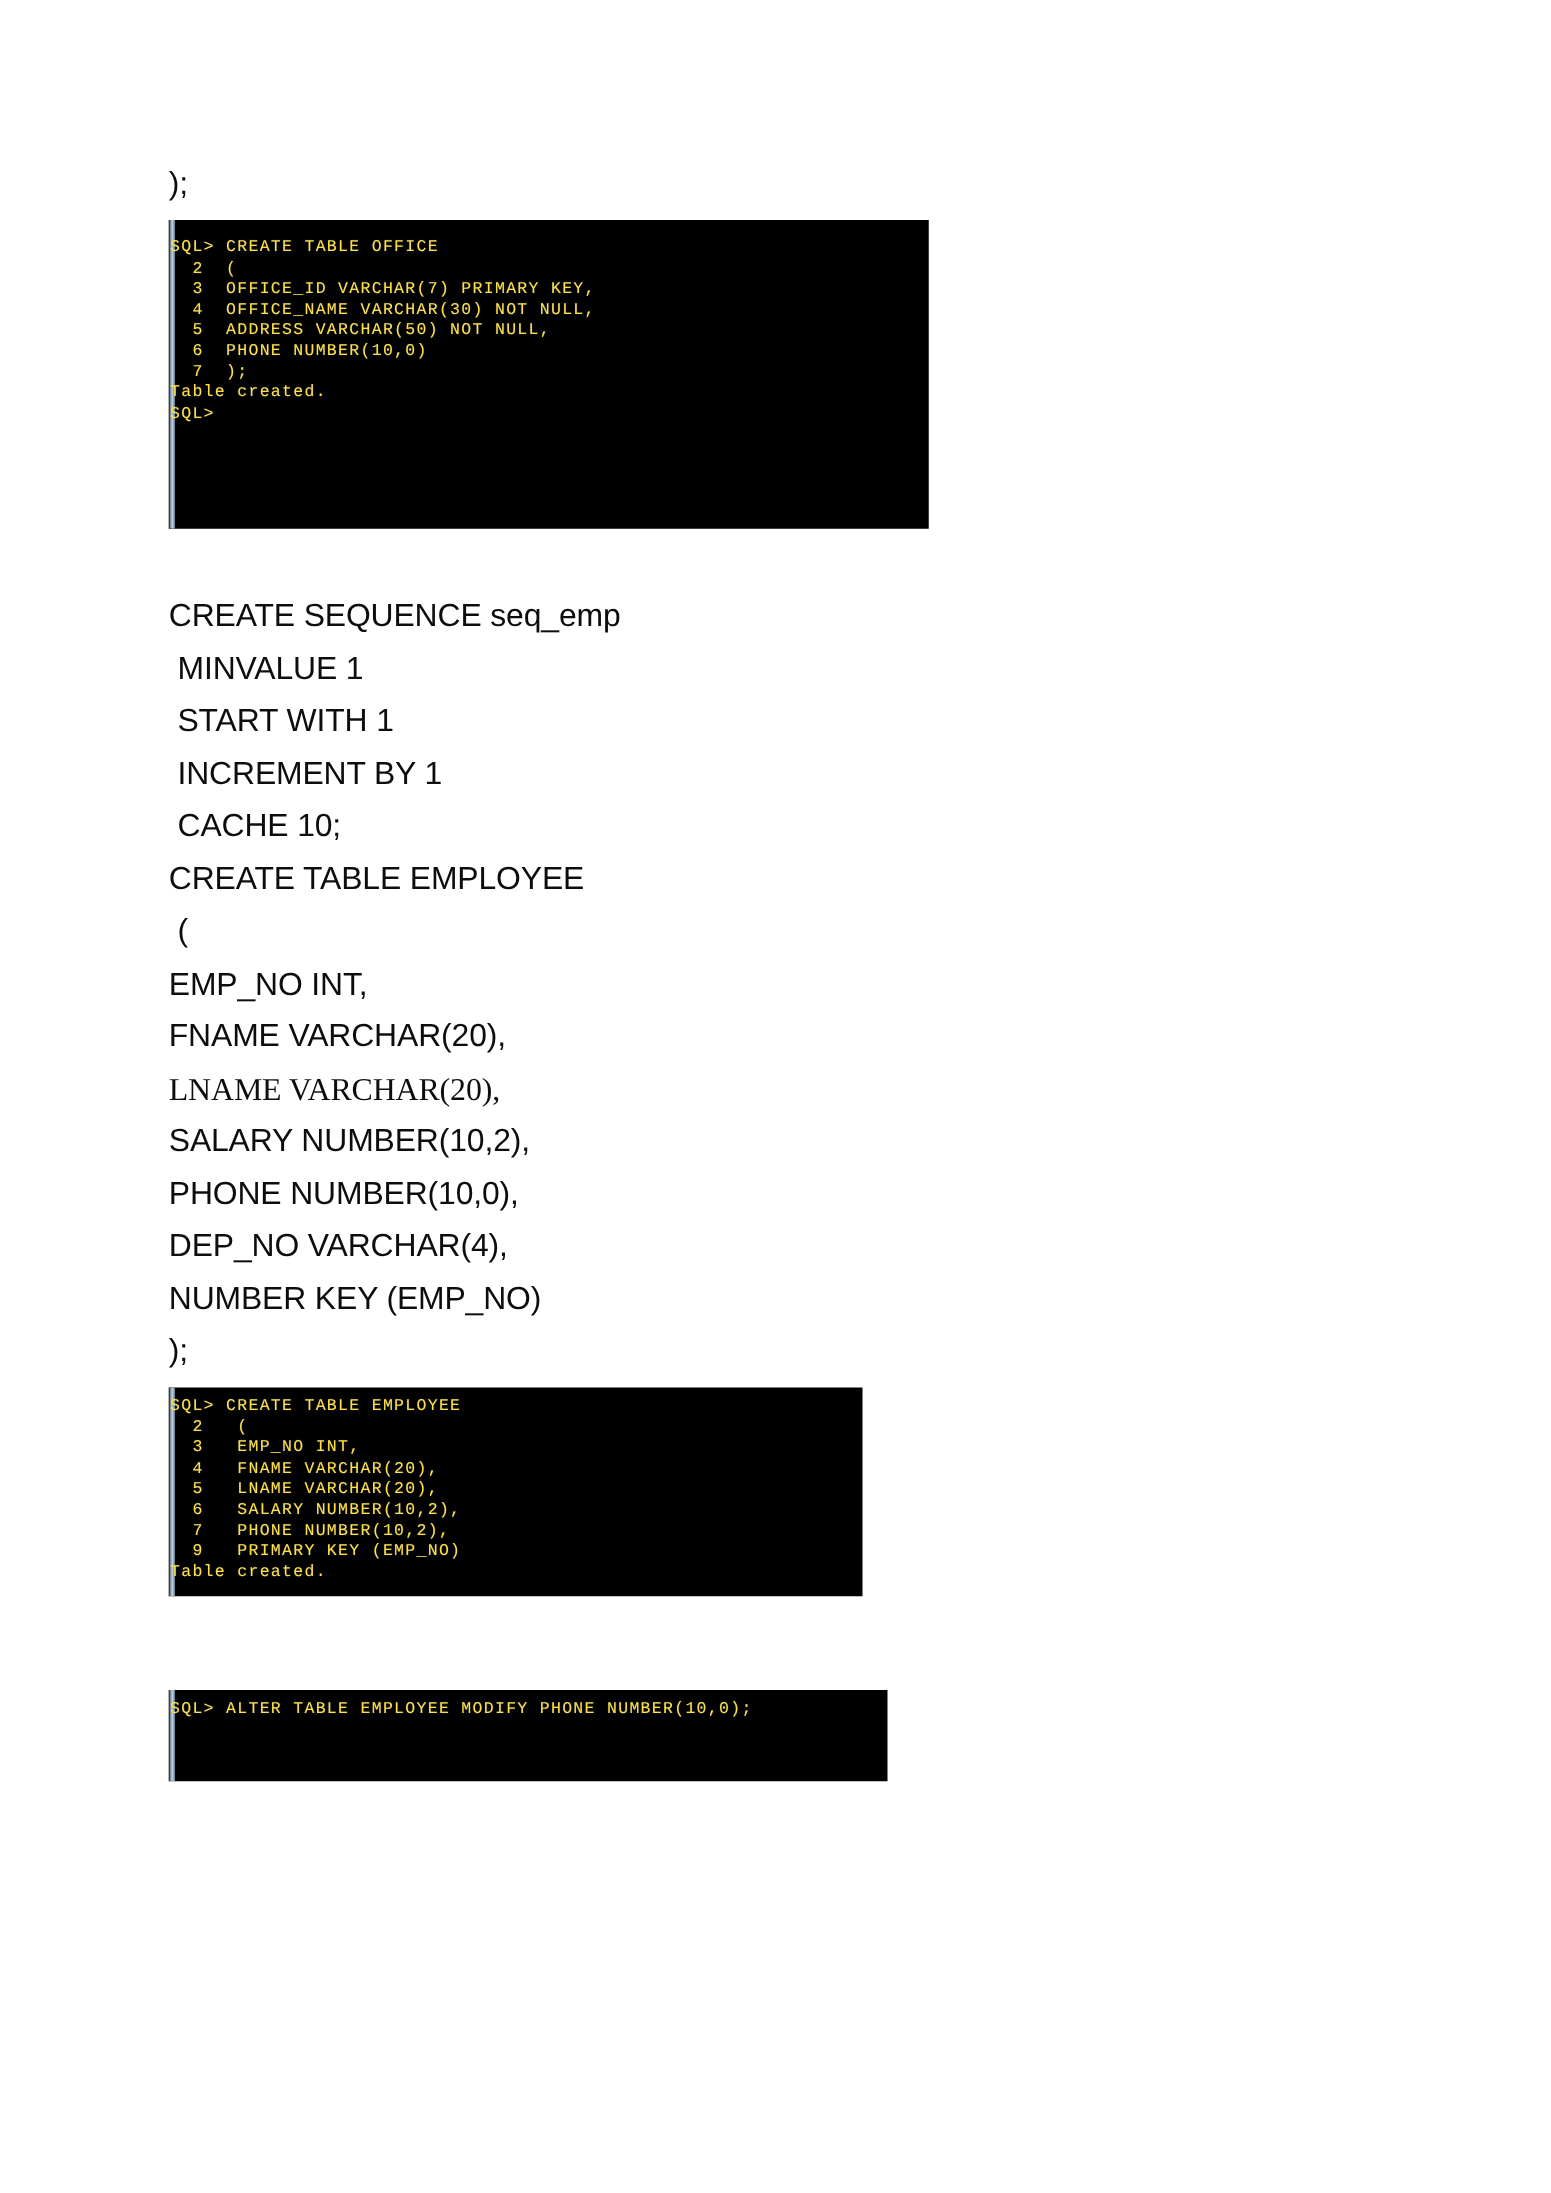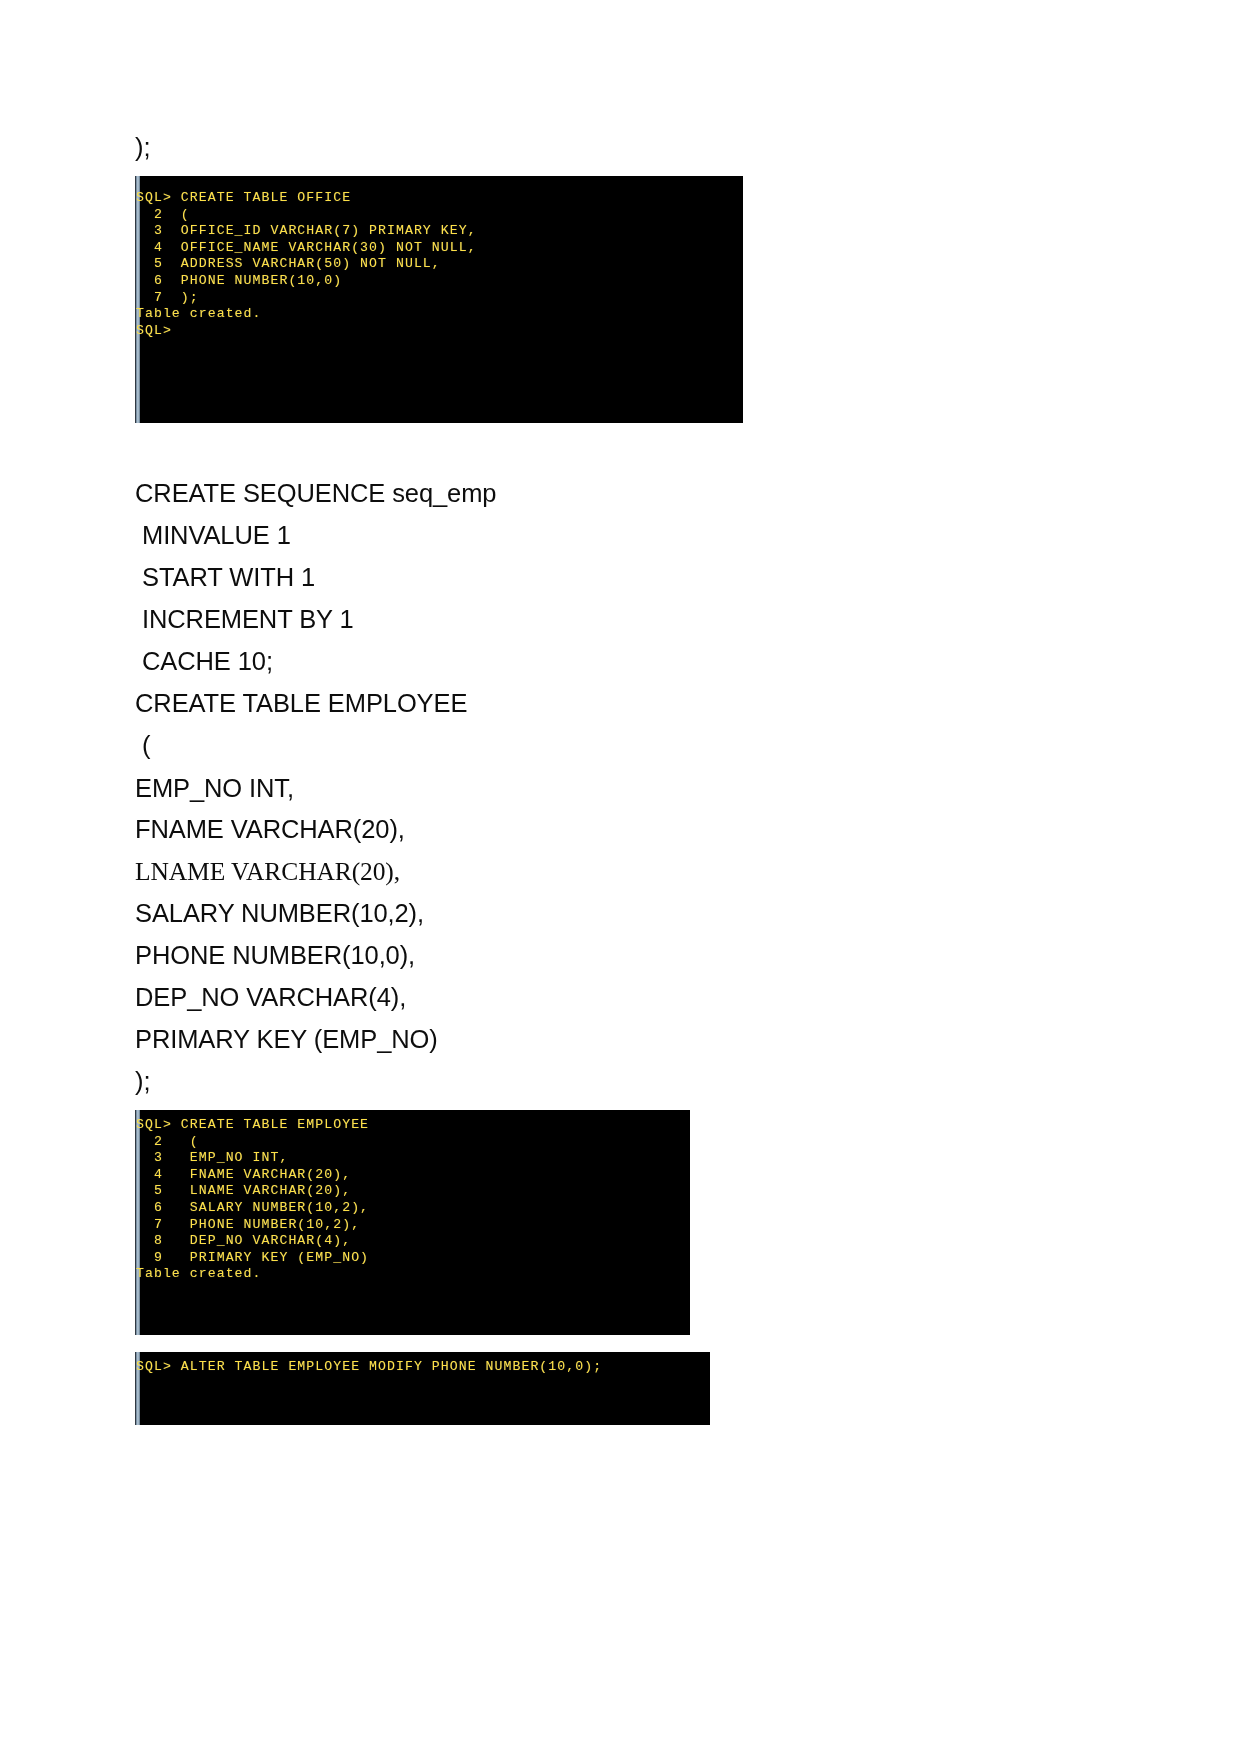--- a/index.html
+++ b/index.html
@@ -97,34 +97,33 @@
   <div class="doc-text" style="top:607px;"> INCREMENT BY 1</div>
   <div class="doc-text" style="top:649px;"> CACHE 10;</div>
   <div class="doc-text" style="top:691px;">CREATE TABLE EMPLOYEE</div>
   <div class="doc-text" style="top:733px;"> (</div>
   <div class="doc-text" style="top:776px;">EMP_NO INT,</div>
   <div class="doc-text" style="top:817px;">FNAME VARCHAR(20),</div>
   <div class="doc-text" style="top:859px;font-family:Liberation Serif, serif;">LNAME VARCHAR(20),</div>
   <div class="doc-text" style="top:901px;">SALARY NUMBER(10,2),</div>
   <div class="doc-text" style="top:943px;">PHONE NUMBER(10,0),</div>
   <div class="doc-text" style="top:985px;">DEP_NO VARCHAR(4),</div>
-  <div class="doc-text" style="top:1027px;">PRIMARY KEY (EMP_NO)</div>
+  <div class="doc-text" style="top:1027px;">NUMBER KEY (EMP_NO)</div>
   <div class="doc-text" style="top:1069px;">);</div>
 
-  <div class="term" style="left:135px; top:1110px; width:555px; height:225px;">
+  <div class="term" style="left:135px; top:1110px; width:555px; height:167px;">
     <div class="term-scroll"></div>
     <div class="term-inner" style="padding:7px 0 0 1px;">
       <div class="term-line">SQL&gt; CREATE TABLE EMPLOYEE</div>
       <div class="term-line">  2   (</div>
       <div class="term-line">  3   EMP_NO INT,</div>
       <div class="term-line">  4   FNAME VARCHAR(20),</div>
       <div class="term-line">  5   LNAME VARCHAR(20),</div>
       <div class="term-line">  6   SALARY NUMBER(10,2),</div>
       <div class="term-line">  7   PHONE NUMBER(10,2),</div>
-      <div class="term-line">  8   DEP_NO VARCHAR(4),</div>
       <div class="term-line">  9   PRIMARY KEY (EMP_NO)</div>
       <div class="term-line blank"></div>
       <div class="term-line">Table created.</div>
     </div>
   </div>
 
   <div class="term" style="left:135px; top:1352px; width:575px; height:73px;">
     <div class="term-scroll"></div>
     <div class="term-inner" style="padding:7px 0 0 1px;">
       <div class="term-line">SQL&gt; ALTER TABLE EMPLOYEE MODIFY PHONE NUMBER(10,0);</div>

